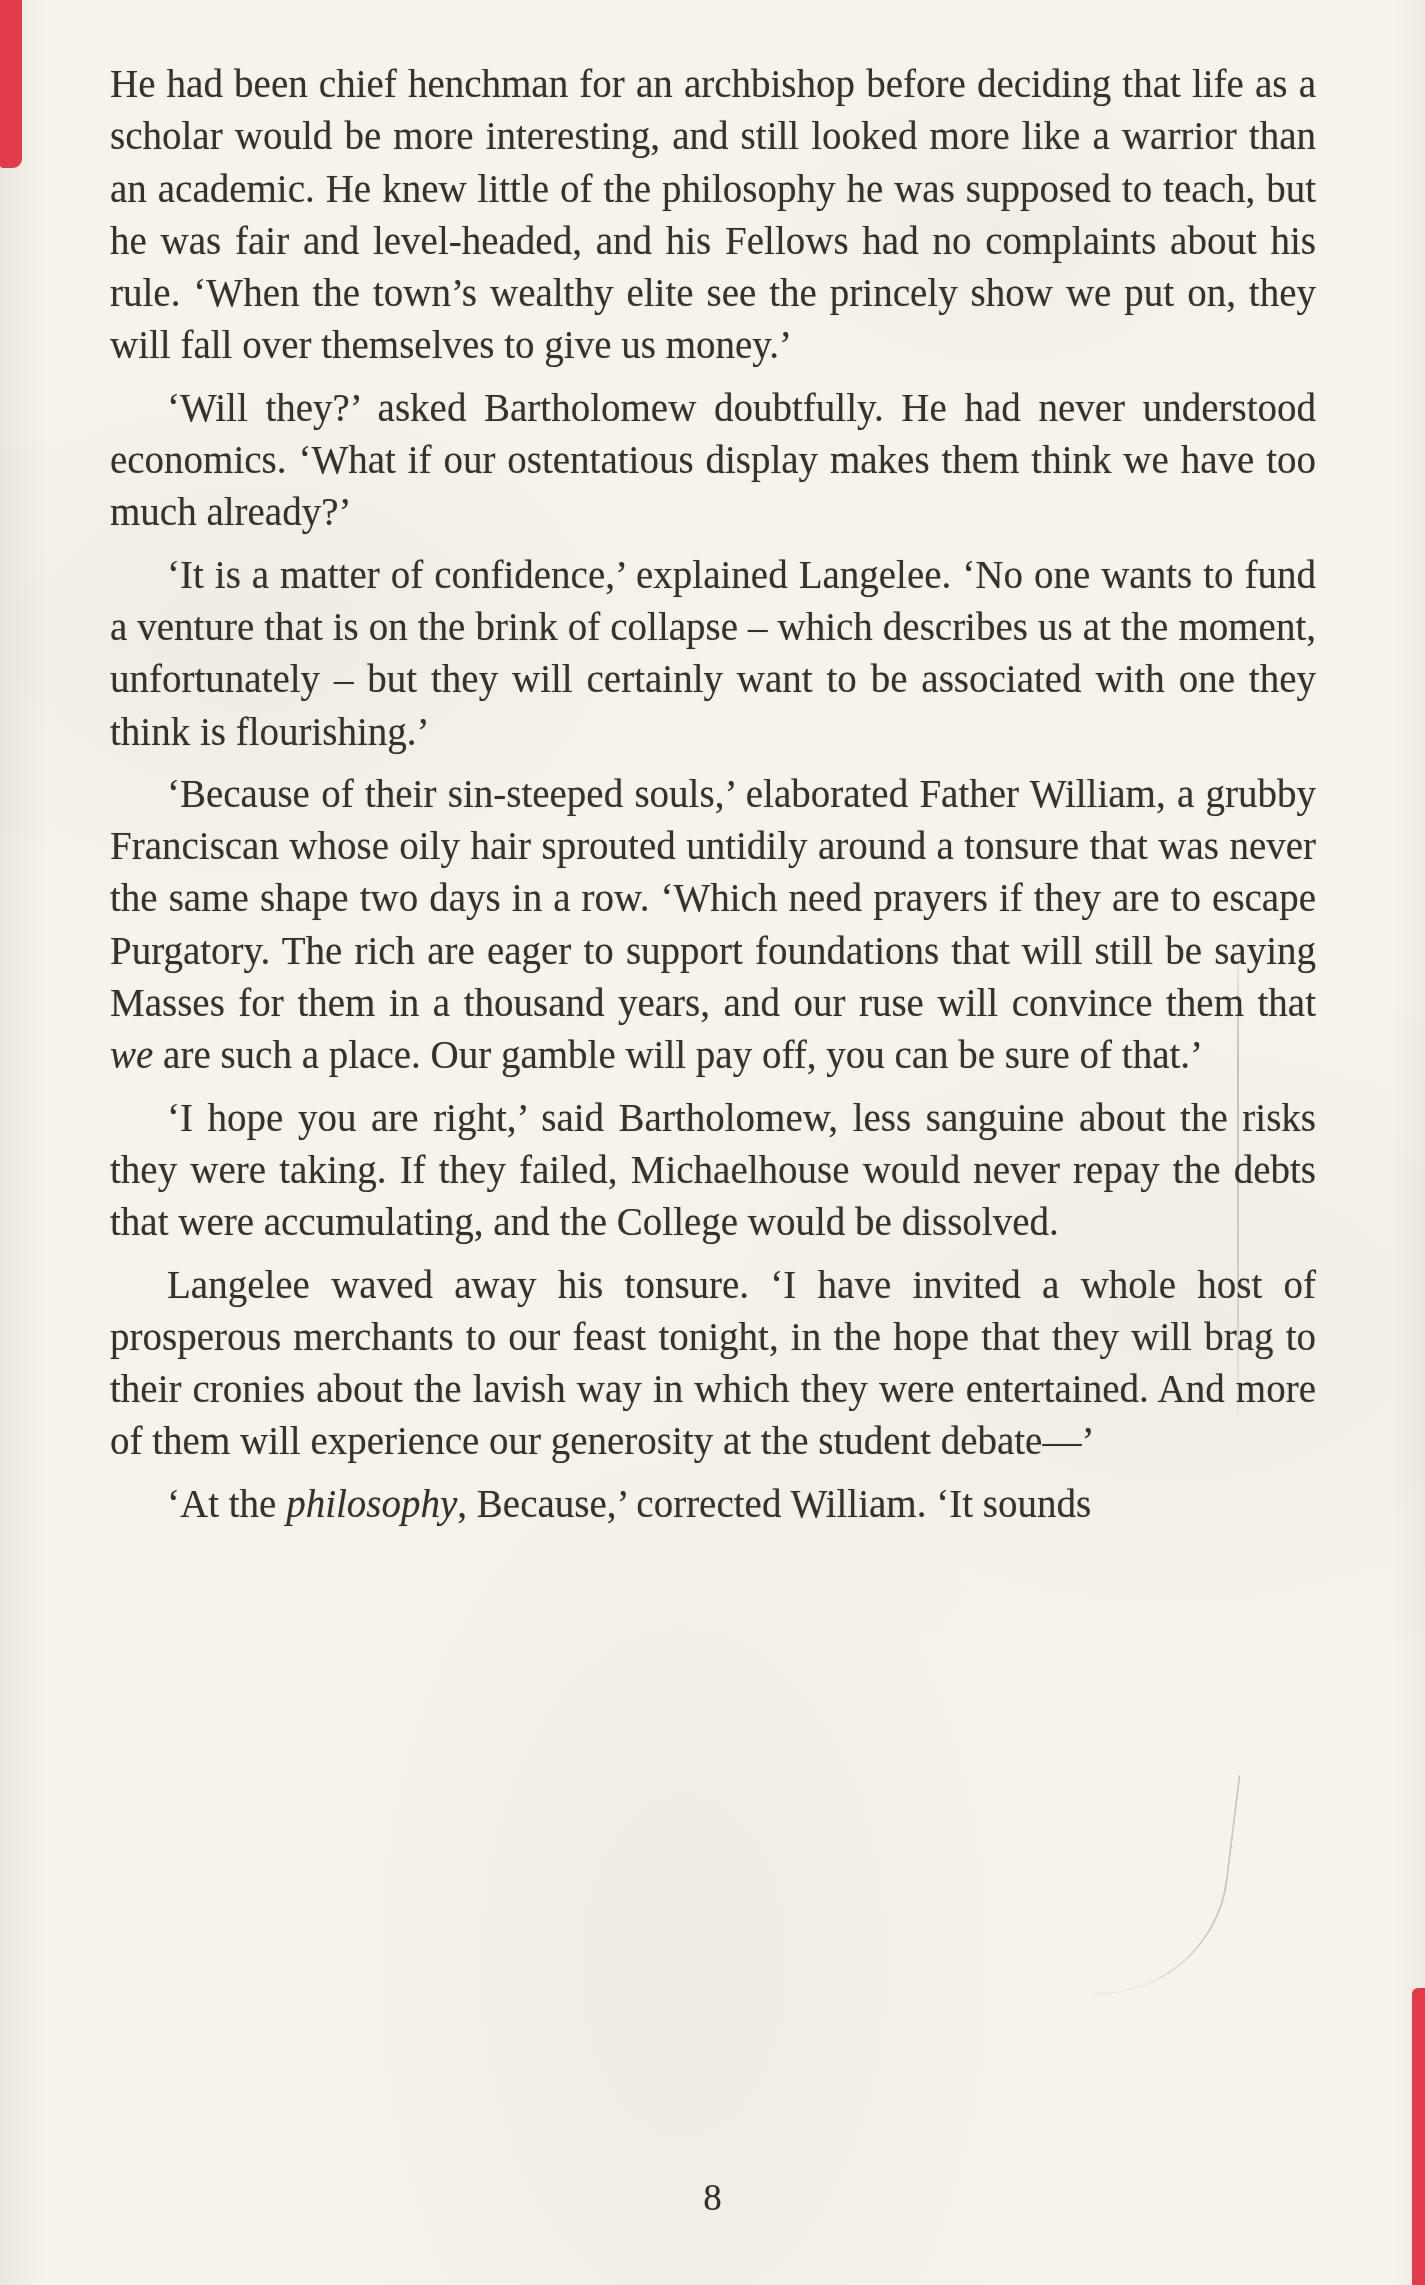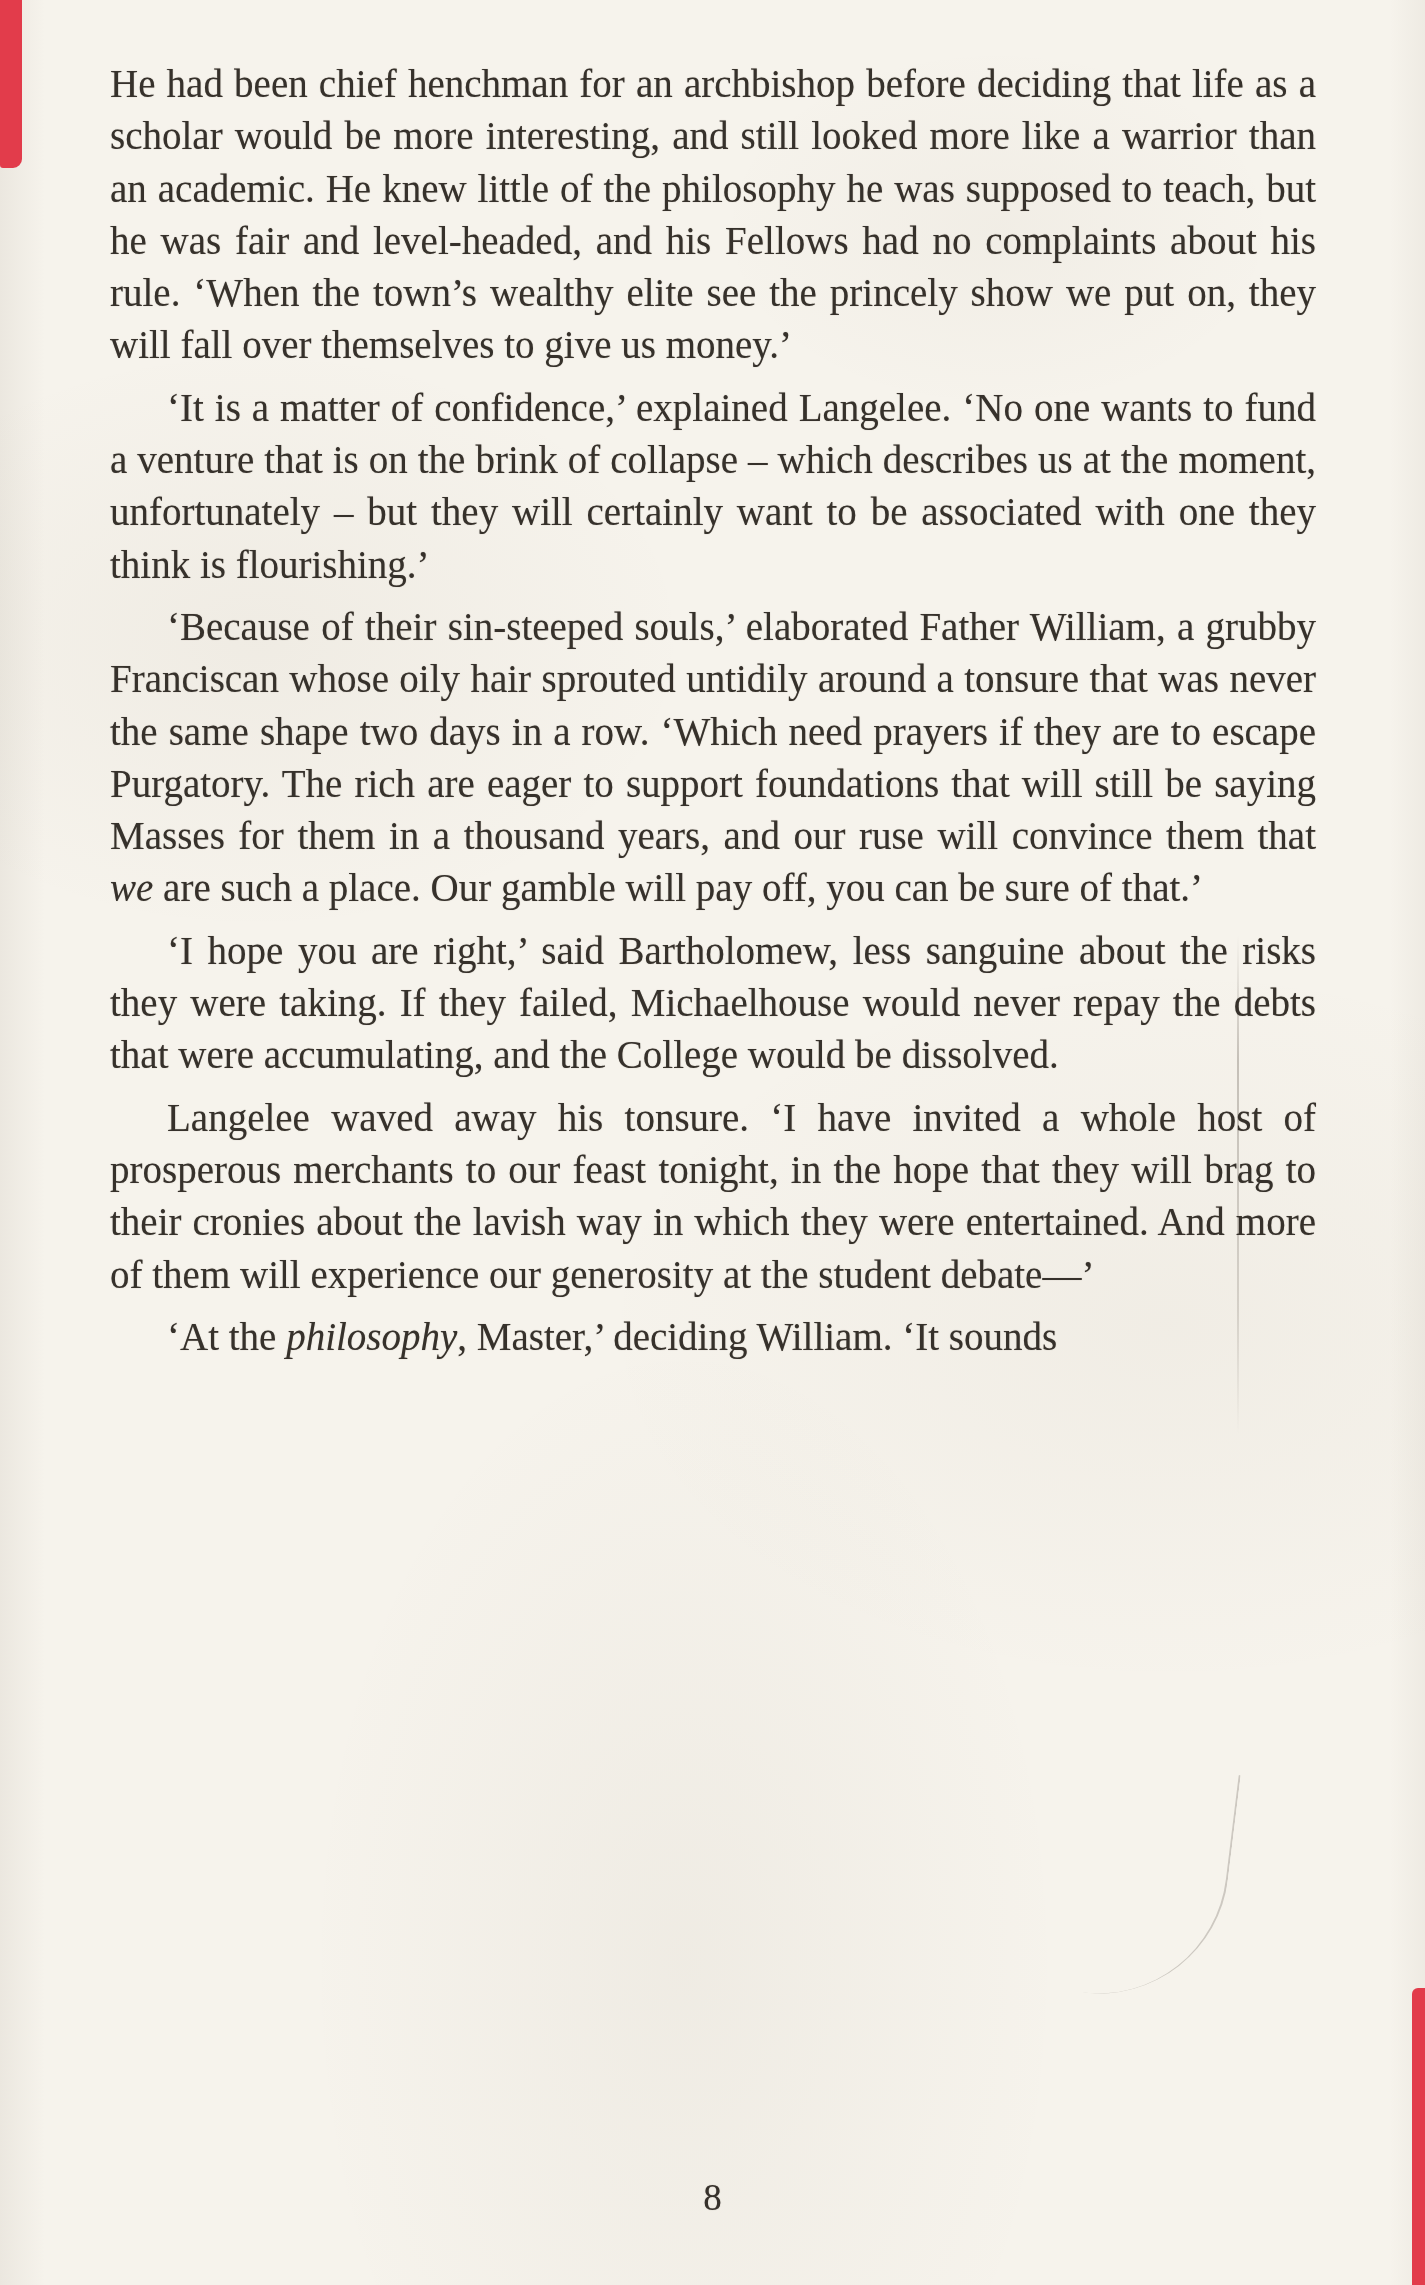--- a/index.html
+++ b/index.html
@@ -86,21 +86,22 @@
   <div class="paper-texture"></div>
 
   <div class="red-strip top-left"></div>
   <div class="red-strip bottom-right"></div>
 
   <div class="crease vertical"></div>
   <div class="crease curved"></div>
 
   <main class="text-block">
       <p class="para"><span>He had been chief henchman for an archbishop before deciding that life as a scholar would be more interesting, and still looked more like a warrior than an academic. He knew little of the philosophy he was supposed to teach, but he was fair and level-headed, and his Fellows had no complaints about his rule. ‘When the town’s wealthy elite see the princely show we put on, they will fall over themselves to give us money.’</span></p>
+      <p class="para indent"><span>‘Will they?’ asked Bartholomew doubtfully. He had never understood economics. ‘What if our ostentatious display makes them think we have too much already?’</span></p>
       <p class="para indent"><span>‘It is a matter of confidence,’ explained Langelee. ‘No one wants to fund a venture that is on the brink of collapse – which describes us at the moment, unfortunately – but they will certainly want to be associated with one they think is flourishing.’</span></p>
       <p class="para indent"><span>‘Because of their sin-steeped souls,’ elaborated Father William, a grubby Franciscan whose oily hair sprouted untidily around a tonsure that was never the same shape two days in a row. ‘Which need prayers if they are to escape Purgatory. The rich are eager to support foundations that will still be saying Masses for them in a thousand years, and our ruse will convince them that </span><span class="em">we</span><span> are such a place. Our gamble will pay off, you can be sure of that.’</span></p>
       <p class="para indent"><span>‘I hope you are right,’ said Bartholomew, less sanguine about the risks they were taking. If they failed, Michaelhouse would never repay the debts that were accumulating, and the College would be dissolved.</span></p>
       <p class="para indent"><span>Langelee waved away his tonsure. ‘I have invited a whole host of prosperous merchants to our feast tonight, in the hope that they will brag to their cronies about the lavish way in which they were entertained. And more of them will experience our generosity at the student debate—’</span></p>
-      <p class="para indent"><span>‘At the </span><span class="em">philosophy</span><span>, Master,’ deciding William. ‘It sounds</span></p>
+      <p class="para indent"><span>‘At the </span><span class="em">philosophy</span><span>, Because,’ corrected William. ‘It sounds</span></p>
     </main>
 
   <div class="page-number">8</div>
 </div>
 
 </body></html>

